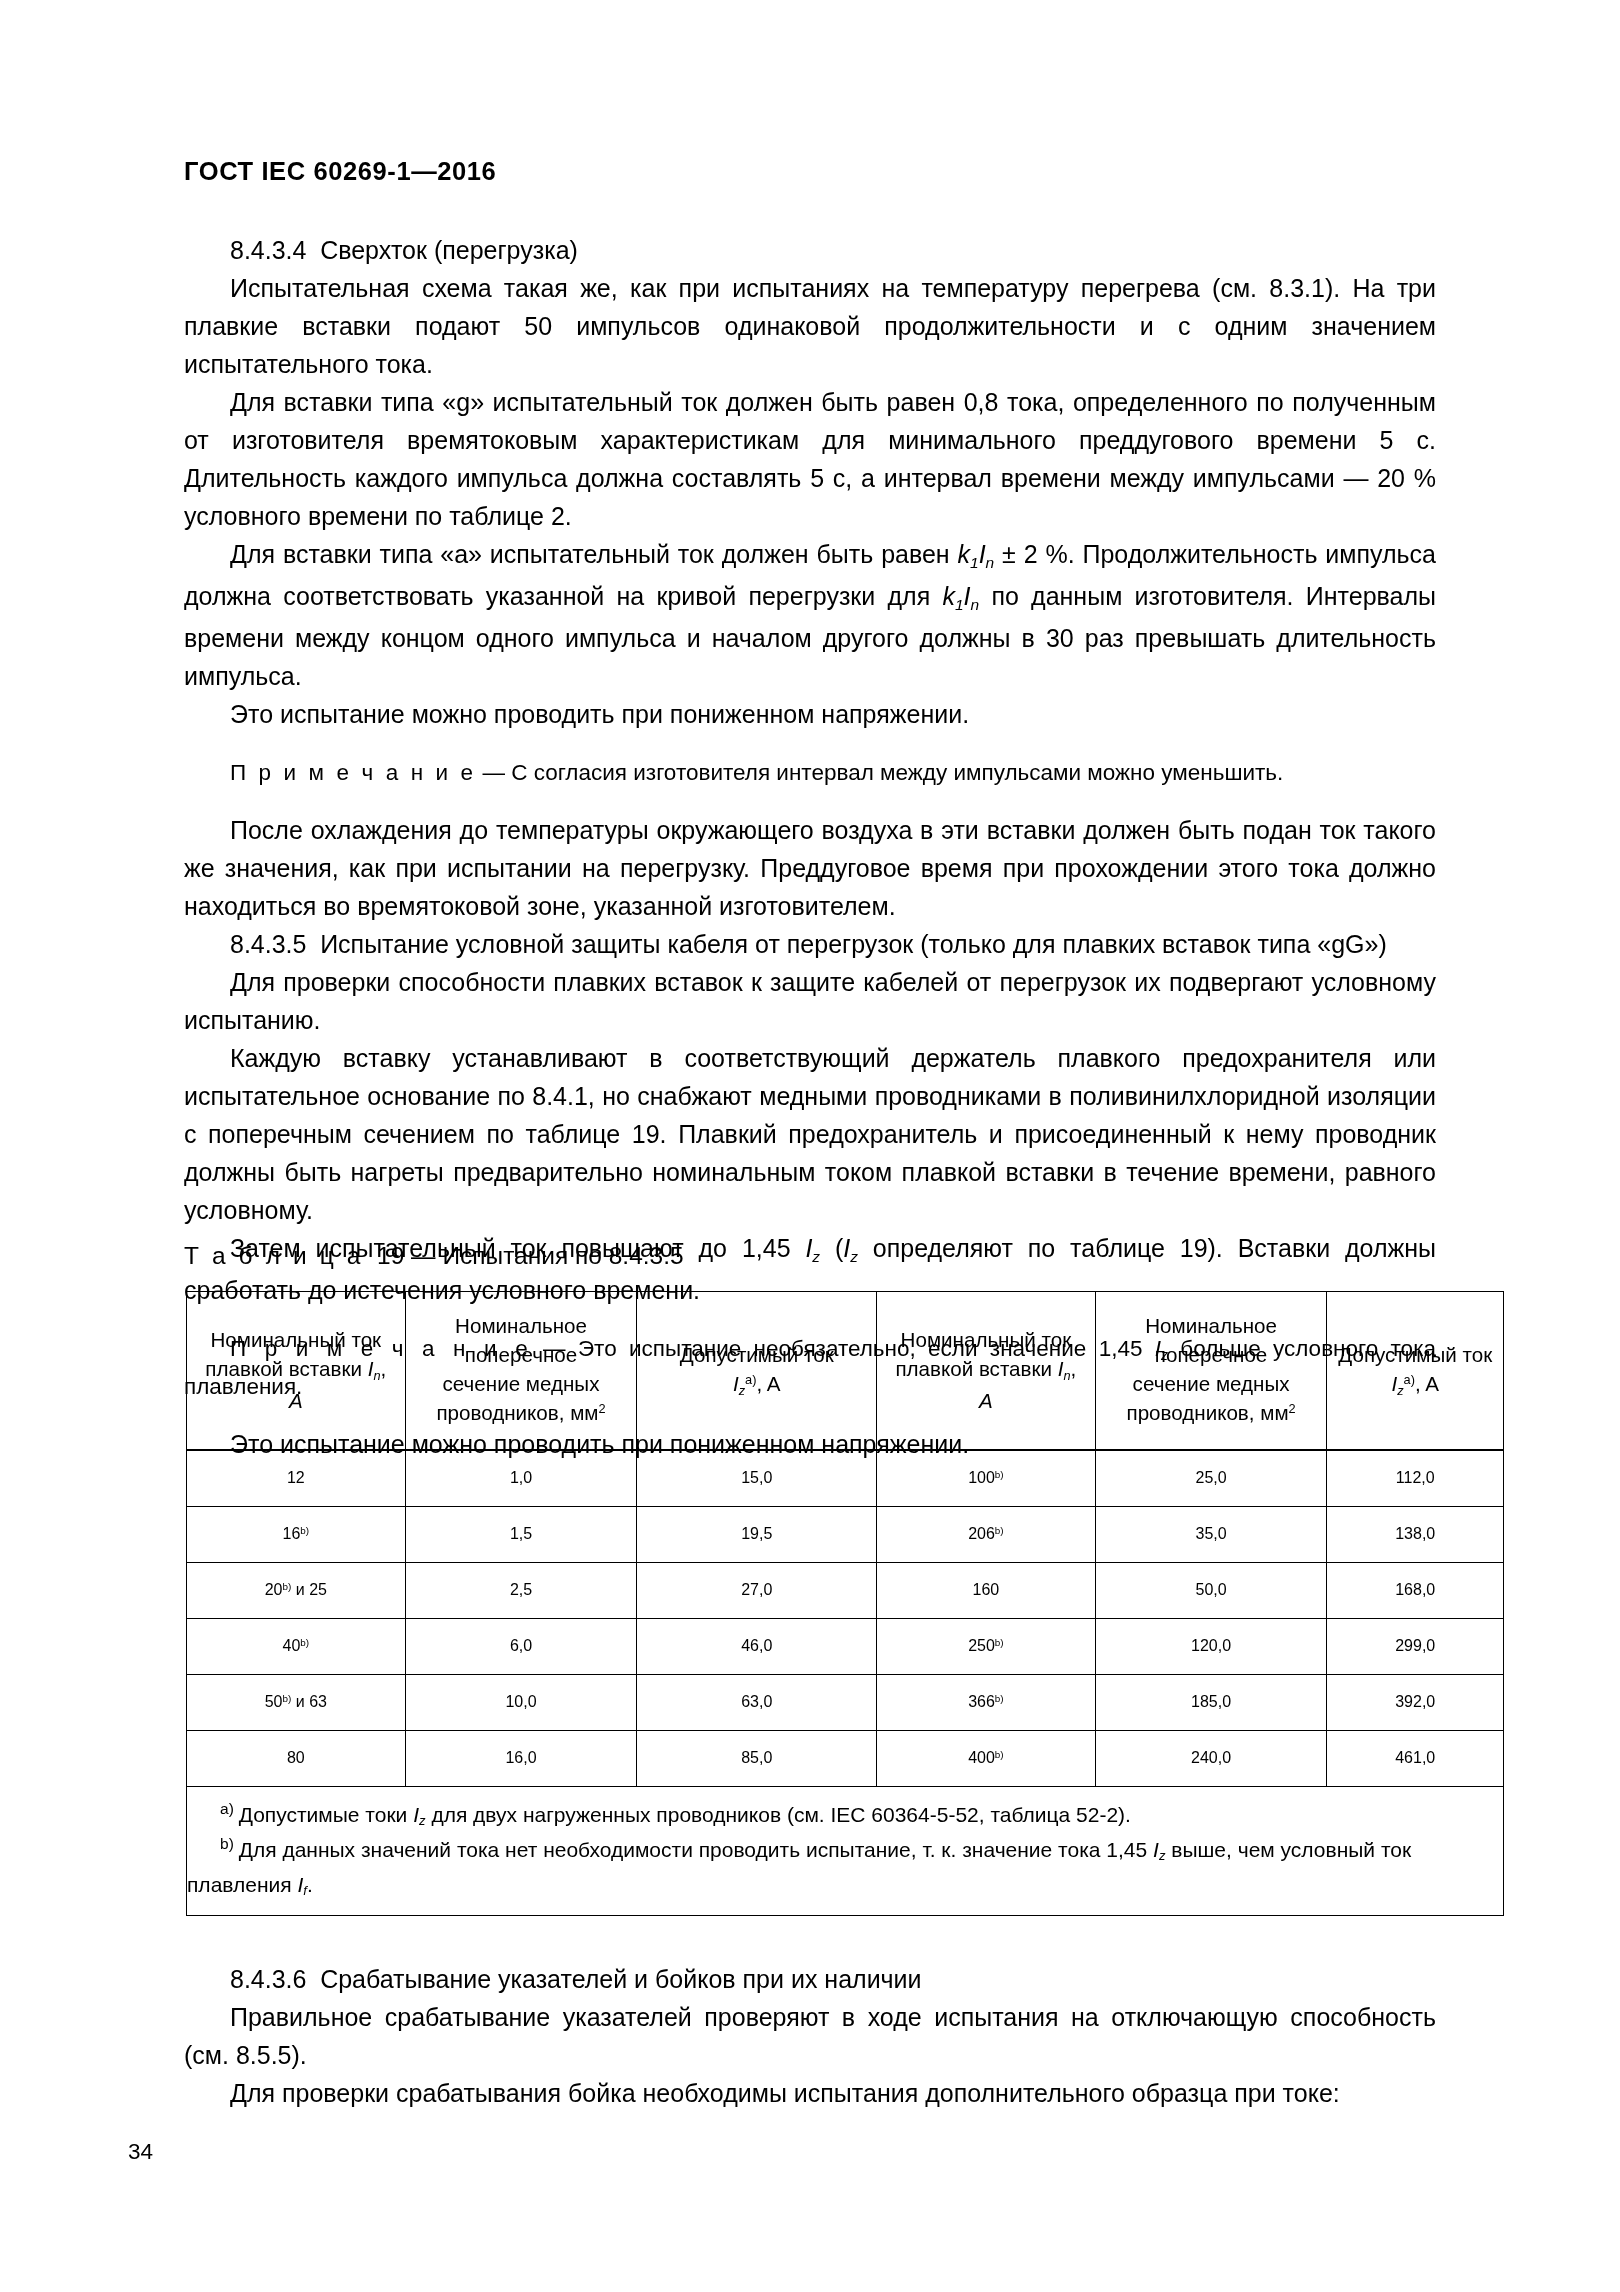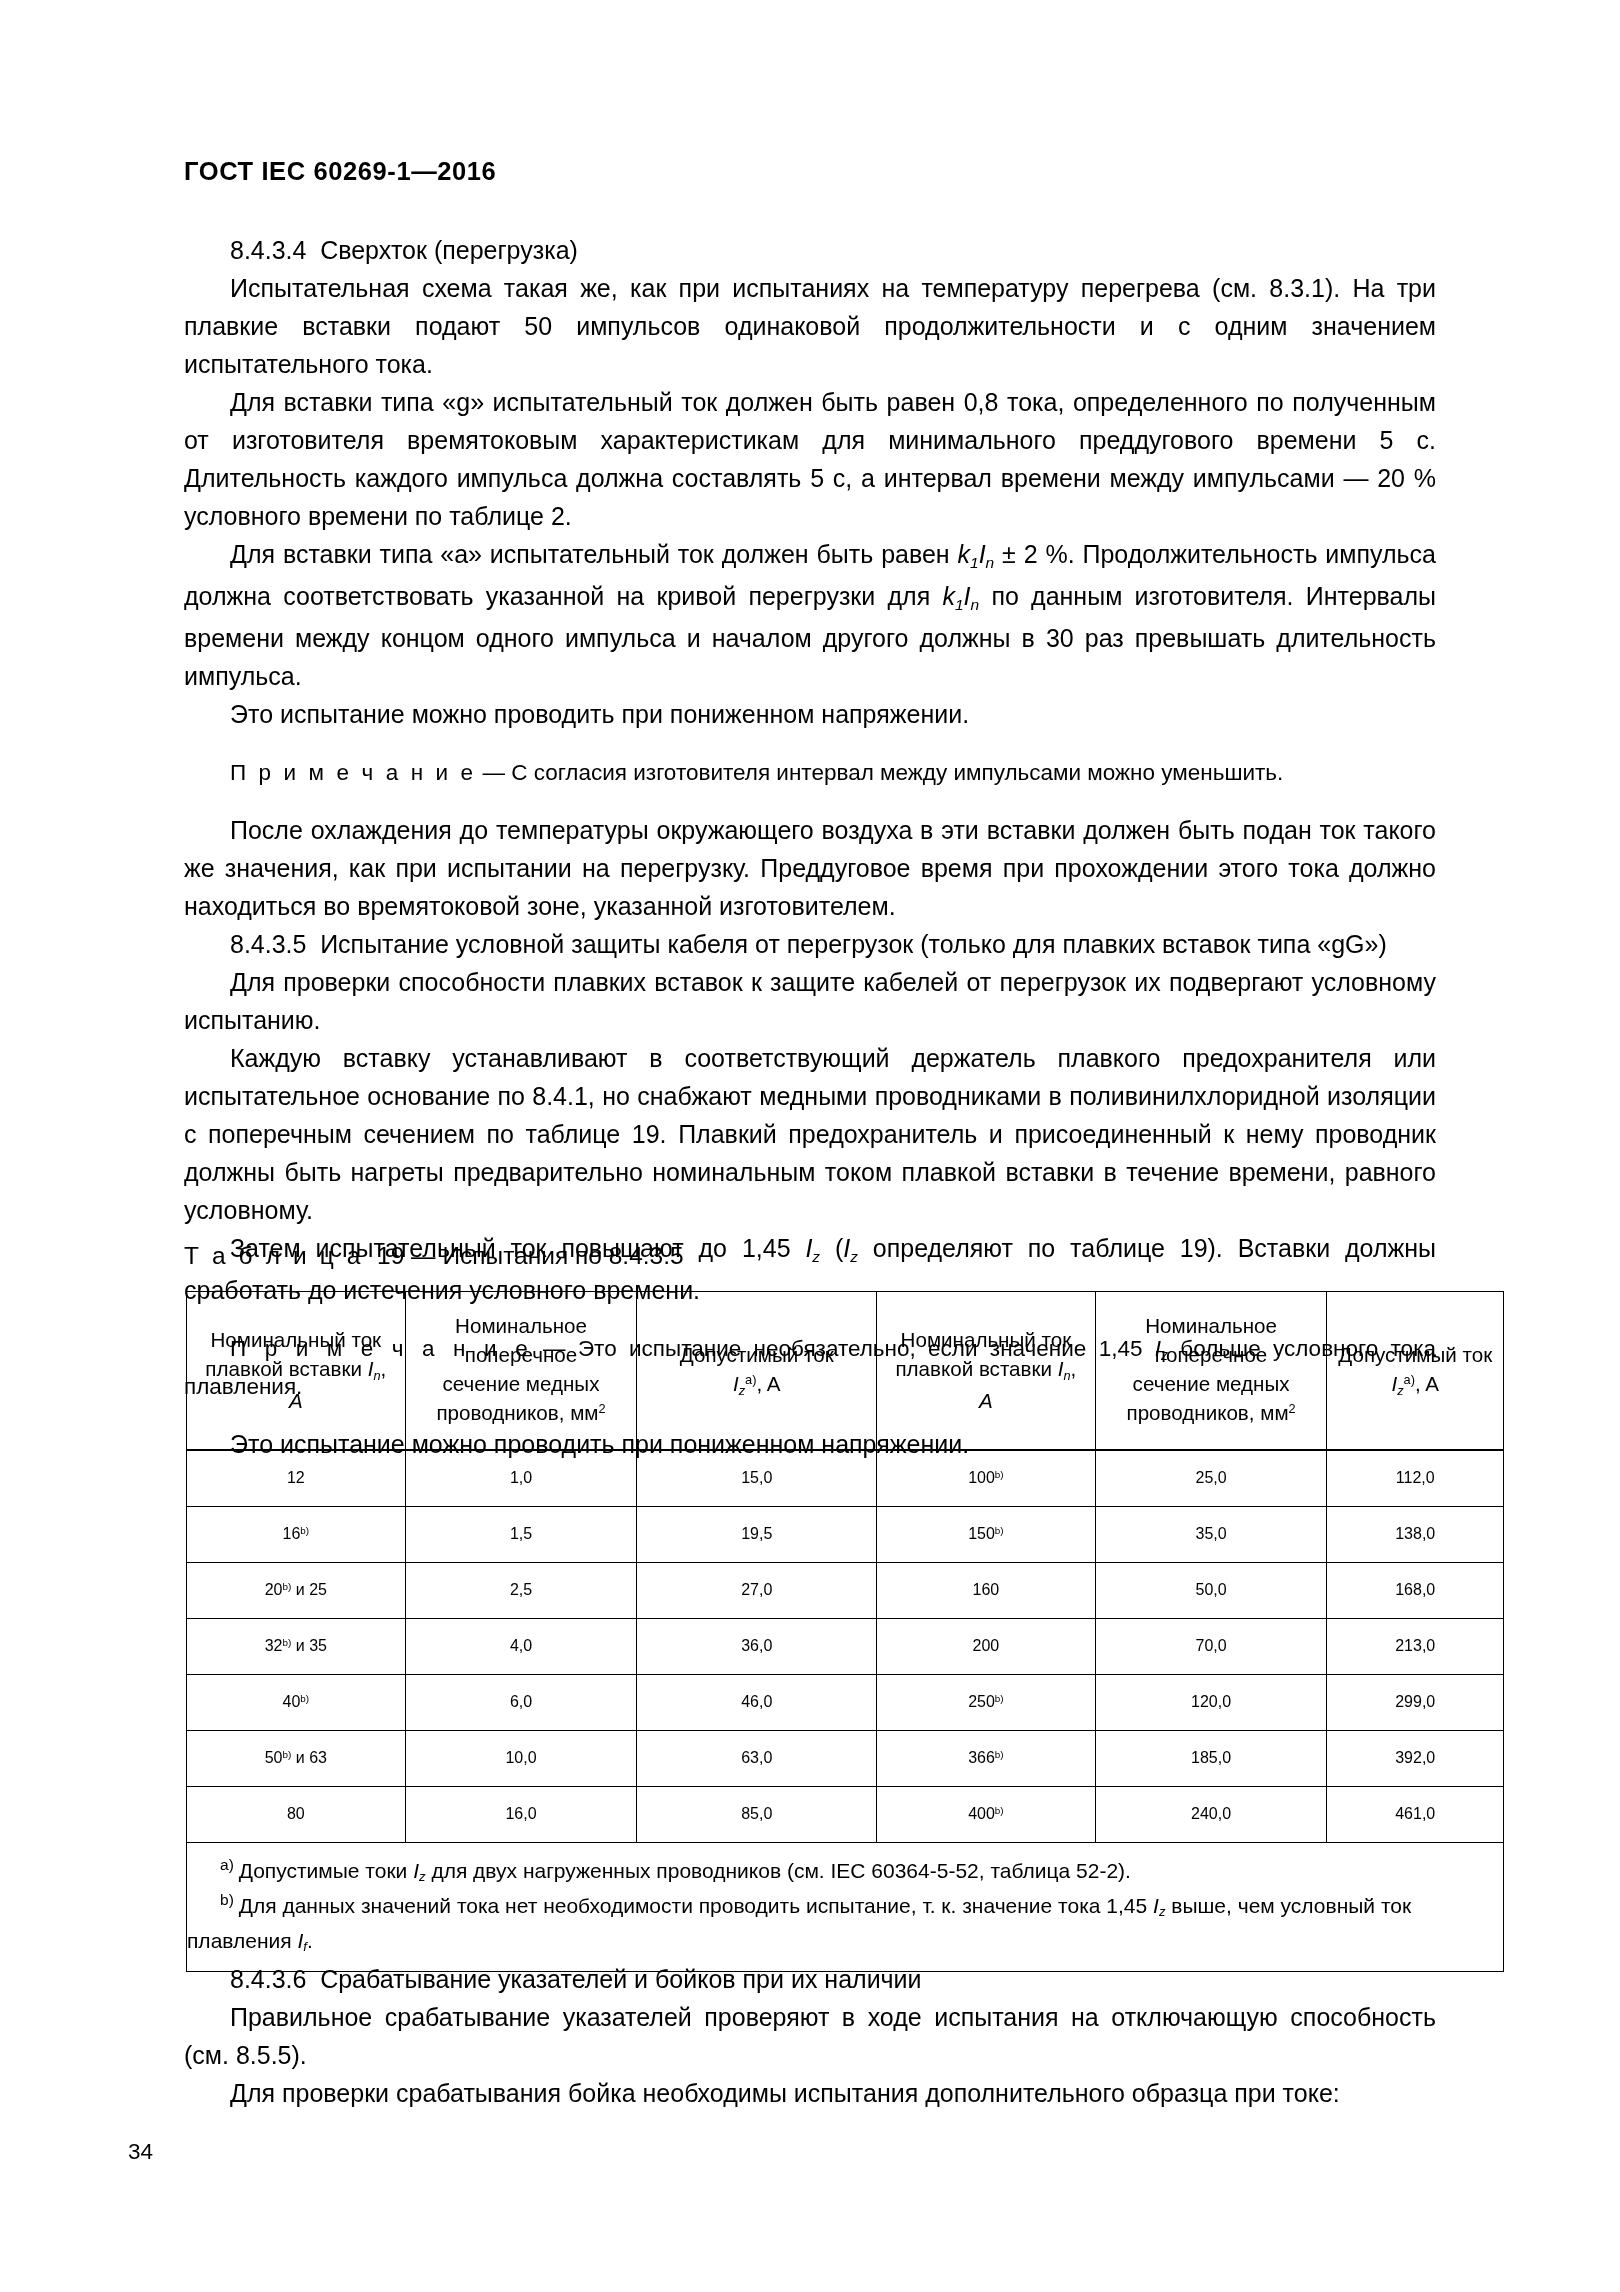--- a/index.html
+++ b/index.html
@@ -240,39 +240,31 @@
             <td><span>1,0</span></td>
             <td><span>15,0</span></td>
             <td><span>100</span><sup>b)</sup></td>
             <td><span>25,0</span></td>
             <td><span>112,0</span></td>
           </tr>
           <tr>
             <td><span>16</span><sup>b)</sup></td>
             <td><span>1,5</span></td>
             <td><span>19,5</span></td>
-            <td><span>150</span><sup>b)</sup></td>
+            <td><span>206</span><sup>b)</sup></td>
             <td><span>35,0</span></td>
             <td><span>138,0</span></td>
           </tr>
           <tr>
             <td><span>20</span><sup>b)</sup><span> и 25</span></td>
             <td><span>2,5</span></td>
             <td><span>27,0</span></td>
             <td><span>160</span></td>
             <td><span>50,0</span></td>
             <td><span>168,0</span></td>
-          </tr>
-          <tr>
-            <td><span>32</span><sup>b)</sup><span> и 35</span></td>
-            <td><span>4,0</span></td>
-            <td><span>36,0</span></td>
-            <td><span>200</span></td>
-            <td><span>70,0</span></td>
-            <td><span>213,0</span></td>
           </tr>
           <tr>
             <td><span>40</span><sup>b)</sup></td>
             <td><span>6,0</span></td>
             <td><span>46,0</span></td>
             <td><span>250</span><sup>b)</sup></td>
             <td><span>120,0</span></td>
             <td><span>299,0</span></td>
           </tr>
           <tr>

